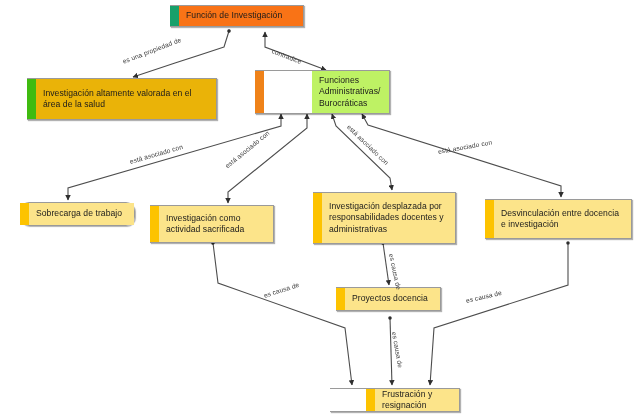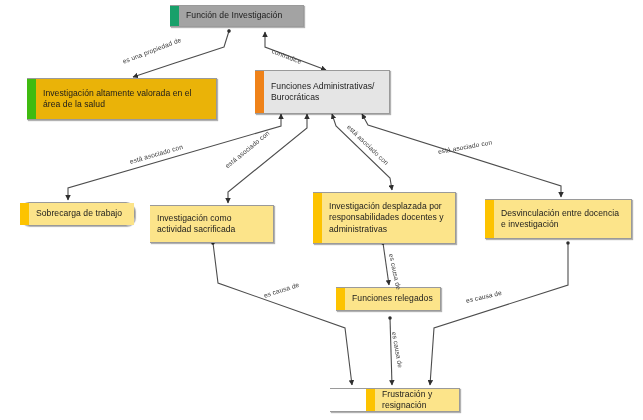--- a/index.html
+++ b/index.html
@@ -49,25 +49,25 @@
     padding: 3px 6px 3px 7px;
   }
   .node .label {
     font-size: 8.6px;
     line-height: 11.4px;
     color: #1b1b1b;
     letter-spacing: 0.05px;
   }
   
   .n-teal .accent { background: #18a06a; }
-  .n-teal .body   { background: #a3a3a3; }
+  .n-teal .body   { background: #f97316; }
   .n-green .accent { background: #3fbb10; }
   .n-green .body   { background: #eab308; }
   .n-orange .accent { background: #ef8219; }
-  .n-orange .body   { background: #e5e5e5; }
+  .n-orange .body   { background: #bef264; margin-left: 48px; }
   .n-yellow .accent { background: #fdc300; }
   .n-yellow .body   { background: #fce48a; }
 
   
   .elabel {
     position: absolute;
     font-size: 6.6px;
     line-height: 7.6px;
     color: #3a3a3a;
     white-space: nowrap;
@@ -135,21 +135,21 @@
     </div>
   </div>
 
   <div class="node n-yellow" style="left:20px; top:202px; width:115px; height:24px;border-radius:9px;">
     <div class="accent"></div>
     <div class="body">
       <span class="label">Sobrecarga de trabajo</span>
     </div>
   </div>
 
-  <div class="node n-yellow" style="left:150px; top:205px; width:124px; height:38px;flex-direction:column;">
+  <div class="node n-yellow" style="left:150px; top:205px; width:124px; height:38px;">
     <div class="accent"></div>
     <div class="body">
       <span class="label">Investigación como actividad sacrificada</span>
     </div>
   </div>
 
   <div class="node n-yellow" style="left:485px; top:199px; width:147px; height:40px;">
     <div class="accent"></div>
     <div class="body">
       <span class="label">Desvinculación entre docencia e investigación</span>
@@ -159,21 +159,21 @@
   <div class="node n-yellow" style="left:313px; top:192px; width:143px; height:52px;">
     <div class="accent"></div>
     <div class="body">
       <span class="label">Investigación desplazada por responsabilidades docentes y administrativas</span>
     </div>
   </div>
 
   <div class="node n-yellow" style="left:336px; top:287px; width:105px; height:24px;">
     <div class="accent"></div>
     <div class="body">
-      <span class="label">Funciones relegados</span>
+      <span class="label">Proyectos docencia</span>
     </div>
   </div>
 
   <div class="node n-yellow" style="left:330px; top:388px; width:130px; height:24px;padding-left:36px;">
     <div class="accent"></div>
     <div class="body">
       <span class="label">Frustración y resignación</span>
     </div>
   </div>
 

